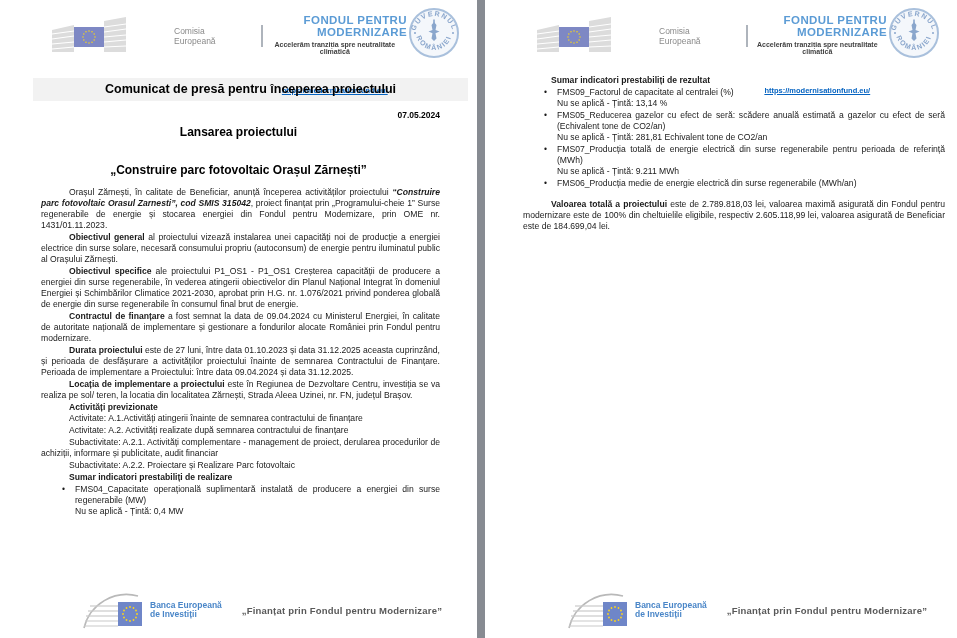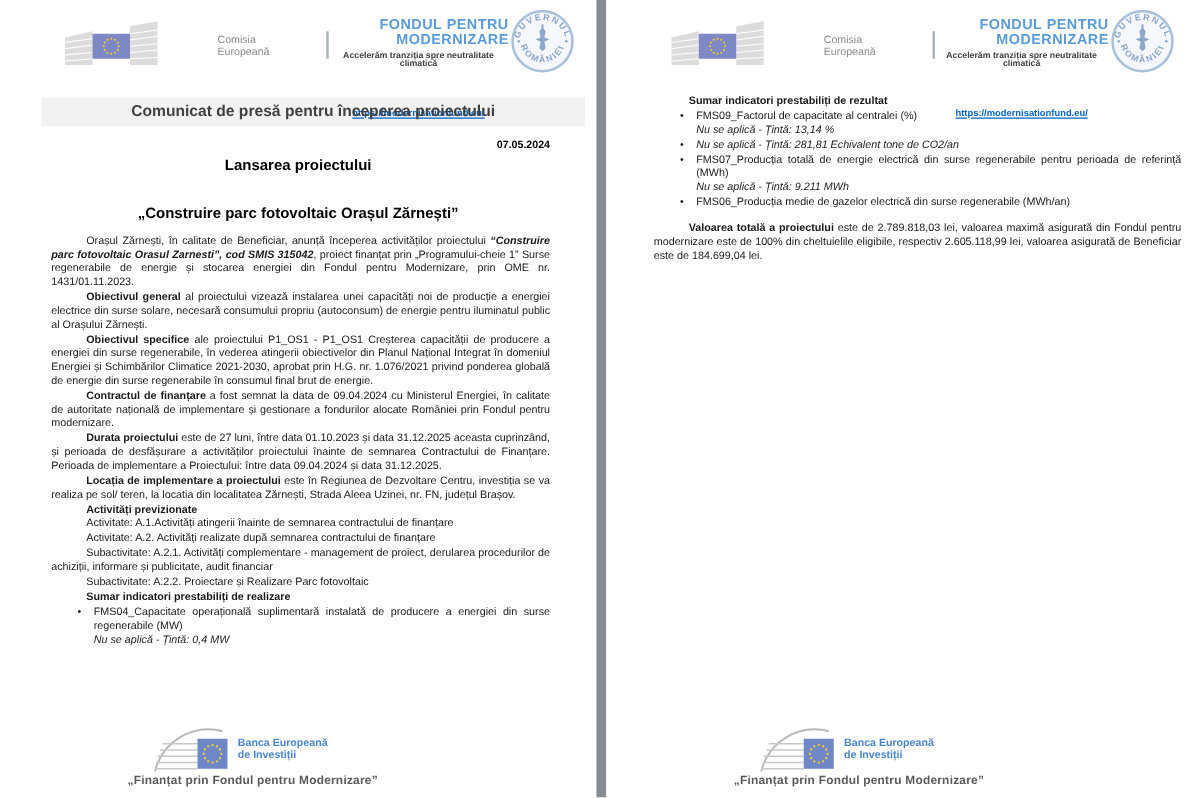--- a/index.html
+++ b/index.html
@@ -17,40 +17,40 @@
   .eu-logo-text { margin-left:6px; font-size:8.5px; line-height:10px; color:#8a8a8a; }
   .eu-logo-bar { width:2px; height:22px; background:#aeb4bc; margin-left:5px; }
   .hdr-center { flex:1; text-align:center; padding-top:8px; }
   .hdr-title { font-weight:bold; font-size:11.5px; letter-spacing:0.4px; color:#5b9bd5;text-align:right; }
   .hdr-sub { font-weight:bold; font-size:7px; color:#3f3f3f; margin-top:3px; }
   .hdr-link { display:inline-block; margin-top:13px; font-weight:bold; font-size:7.5px; color:#0563c1; text-decoration:underline; }
   .seal { width:54px; height:54px; flex:0 0 auto; }
 
   
   .banner { margin:12px 9px 0 33px; background:#f2f2f2; text-align:center;
-            font-weight:bold; font-size:12.5px; color:#404040; padding:4px 0 5px; }
+            font-weight:bold; font-size:12.5px; color:#000000; padding:4px 0 5px; }
   .date { margin:9px 37px 0 0; text-align:right; font-weight:bold; font-size:8.5px; color:#000; }
   .title1 { text-align:center; font-weight:bold; font-size:12px; color:#000; margin-top:5px; }
   .title2 { text-align:center; font-weight:bold; font-size:12px; color:#000; margin-top:24px; }
 
   
   .body { margin:10px 37px 0 41px; font-size:8.6px; line-height:11px; }
   .body2 { margin:9px 12px 0 38px; font-size:8.6px; line-height:11px; }
   p.para { text-align:justify; text-indent:28px; margin-bottom:1px; }
   .lead { font-weight:bold; }
   .em-bi { font-weight:bold; font-style:italic; }
   .hline { font-weight:bold; padding-left:28px; }
   .flush { text-align:left; text-indent:0; }
   ul.ind { list-style:none; margin-left:17px; }
   ul.ind li { position:relative; padding-left:17px; text-align:justify; margin-top:1px; }
   ul.ind li::before { content:"\2022"; position:absolute; left:4px; top:0; }
-  .target { display:block; text-align:left;font-style:italic; } .gap10 { height:10px; }
+  .target { display:block; text-align:left; } .gap10 { height:10px; }
 
   
-  .footer { position:absolute; left:0; bottom:8px; display:flex; align-items:center; padding-left:82px;flex-direction:column; }
+  .footer { position:absolute; left:0; bottom:8px; display:flex; align-items:center; padding-left:82px; }
   .eib { display:flex; align-items:center; }
   .eib svg { display:block; }
   .eib-text { margin-left:6px; color:#4a86c8; font-weight:bold; font-size:8.5px; line-height:9.5px; }
   .motto { margin-left:20px; color:#595959; font-weight:bold; font-size:9.5px; letter-spacing:0.2px; }
 </style>
 </head>
 <body>
 
 <div class="doc">
 
@@ -257,23 +257,23 @@
           <path d="M27 16 l2.5 3 l-1 5 l4 1.6 l-4 1.6 l1 5.2 l-2.5 2.6 l-2.5 -2.6 l1 -5.2 l-4 -1.6 l4 -1.6 l-1 -5 z"></path>
           <rect x="26.2" y="13.5" width="1.6" height="3.5"></rect>
         </g>
       </svg>
     </div>
 
     <div class="body2">
       <div class="hline">Sumar indicatori prestabiliți de rezultat</div>
       <ul class="ind">
         <li><span>FMS09_Factorul de capacitate al centralei (%)</span><span class="target">Nu se aplică - Țintă: 13,14 %</span></li>
-        <li><span class="target">Nu se aplică - Țintă: 281,81 Echivalent tone de CO2/an</span></li>
+        <li><span>FMS05_Reducerea gazelor cu efect de seră: scădere anuală estimată a gazelor cu efect de seră (Echivalent tone de CO2/an)</span><span class="target">Nu se aplică - Țintă: 281,81 Echivalent tone de CO2/an</span></li>
         <li><span>FMS07_Producția totală de energie electrică din surse regenerabile pentru perioada de referință (MWh)</span><span class="target">Nu se aplică - Țintă: 9.211 MWh</span></li>
-        <li><span>FMS06_Producția medie de gazelor electrică din surse regenerabile (MWh/an)</span></li>
+        <li><span>FMS06_Producția medie de energie electrică din surse regenerabile (MWh/an)</span></li>
       </ul>
 
       <div class="gap10"></div>
       <p class="para"><span class="lead">Valoarea totală a proiectului</span><span> este de 2.789.818,03 lei, valoarea maximă asigurată din Fondul pentru modernizare este de 100% din cheltuielile eligibile, respectiv 2.605.118,99 lei, valoarea asigurată de Beneficiar este de 184.699,04 lei.</span></p>
       <div class="gap10"></div>
     </div>
 
     <div class="footer">
       <div class="eib">
         <svg width="62" height="40" viewBox="0 0 62 40">

